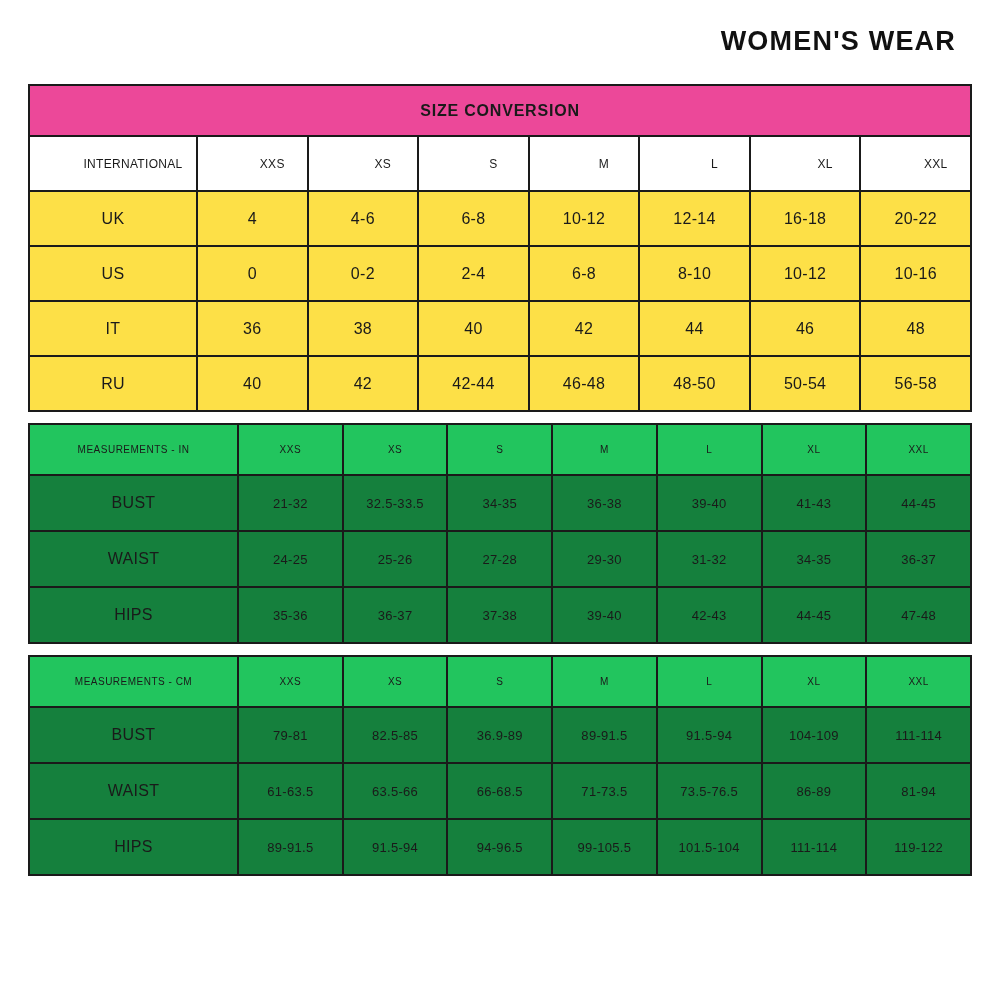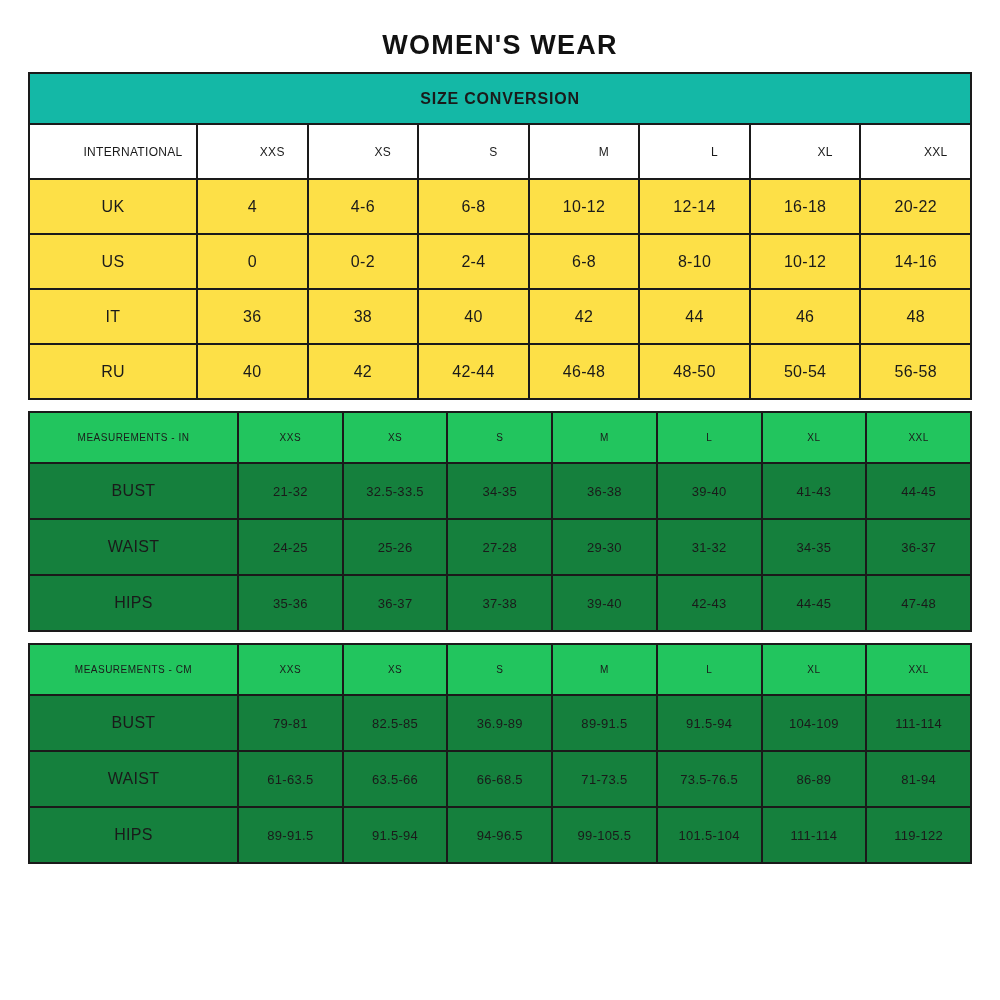--- a/index.html
+++ b/index.html
@@ -8,23 +8,23 @@
     background: #ffffff;
     width: 1000px;
     font-family: "Liberation Sans", sans-serif;
     color: #1a1a1a;
   }
   .page {
     width: 944px;
     margin: 0 auto;
   }
   h1.title {
-    margin: 0;
-    padding: 30px 0 11px 0;
-    text-align: center;
+    margin: 16px;
+    padding: 10px 0 11px 0;
+    text-align: right;
     font-size: 27px;
     font-weight: 700;
     letter-spacing: 1.2px;
     color: #111111;
   }
   table {
     border-collapse: collapse;
     width: 944px;
     table-layout: fixed;
     margin: 0 0 11px 0;
@@ -34,21 +34,21 @@
     text-align: center;
     vertical-align: middle;
     padding: 0;
     letter-spacing: 0.3px;
     overflow: hidden;
     white-space: nowrap;
   }
   
   .t1 col.c0 { width: 168px; }
   .t1 td.banner-cell {
-    background: #14b8a6;
+    background: #ec4899;
     height: 49px;
     font-weight: 700;
     font-size: 16px;
     letter-spacing: 0.8px;
   }
   .t1 tr.hdr td { height: 53px; font-size: 12px; background: #ffffff; padding-left: 40px; }
   .t1 tr.row td { height: 53px; font-size: 16px; background: #fde047; }
   
   .t2 col.c0 { width: 209px; }
   .t2 tr.hdr td {
@@ -103,21 +103,21 @@
             <td>20-22</td>
           </tr>
           <tr class="row">
             <td class="lbl">US</td>
             <td>0</td>
             <td>0-2</td>
             <td>2-4</td>
             <td>6-8</td>
             <td>8-10</td>
             <td>10-12</td>
-            <td>14-16</td>
+            <td>10-16</td>
           </tr>
           <tr class="row">
             <td class="lbl">IT</td>
             <td>36</td>
             <td>38</td>
             <td>40</td>
             <td>42</td>
             <td>44</td>
             <td>46</td>
             <td>48</td>

